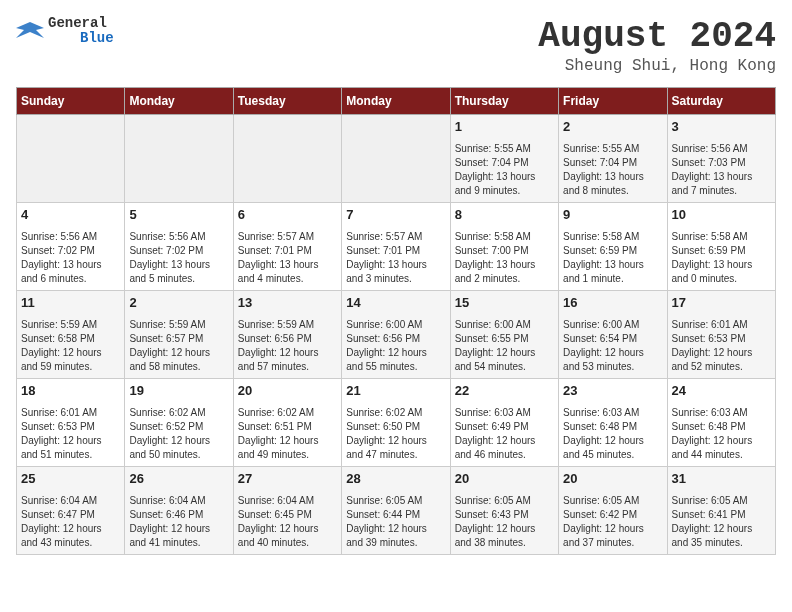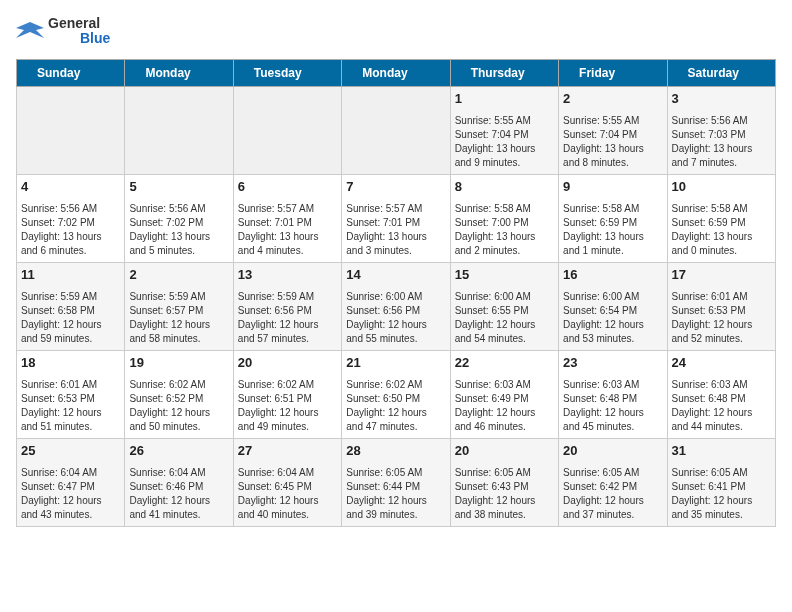--- a/index.html
+++ b/index.html
@@ -8,42 +8,43 @@
       background: #fff;
       width: 792px;
       min-height: 612px;
       padding: 16px;
     }
     .header-area {
       display: flex;
       justify-content: space-between;
       align-items: flex-start;
       margin-bottom: 12px;
+      font-family: Liberation Mono, monospace;
     }
     .logo {
       display: flex;
       align-items: center;
       gap: 4px;
     }
     .logo-bird {
       width: 28px;
       height: 22px;
     }
     .title-area { text-align: right; }
     .month-title { font-size: 36px; font-weight: bold; color: #333; }
     .location-title { font-size: 16px; color: #555; font-weight: normal; }
     .calendar {
       width: 100%;
       border-collapse: collapse;
       font-size: 11px;
     }
     .calendar thead tr th {
-      background: #0369a1;
+      background: #7f1d1d;
       color: #fff;
-      padding: 6px 20px;
+      padding: 6px 4px;
       text-align: left;
       font-size: 12px;
       font-weight: bold;
       border: 1px solid #aaa;
     }
     .calendar tbody tr td {
       border: 1px solid #ccc;
       vertical-align: top;
       padding: 4px;
       min-height: 80px;
@@ -75,20 +76,24 @@
 <div class="header-area">
   <div class="logo">
     <svg class="logo-bird" viewBox="0 0 28 22" xmlns="http://www.w3.org/2000/svg">
       <polygon points="14,2 28,8 20,10 28,18 14,12 0,18 8,10 0,8" fill="#1a6bbf" opacity="0.85"></polygon>
     </svg>
     <div>
       <div style="font-size:14px;font-weight:bold;color:#333;line-height:1.1;">General</div>
       <div style="font-size:14px;font-weight:bold;color:#1a6bbf;line-height:1.1;padding-left:32px;">Blue</div>
     </div>
   </div>
+  <div class="title-area">
+    <div class="month-title">August 2024</div>
+    <div class="location-title">Sheung Shui, Hong Kong</div>
+  </div>
 </div>
 
 <table class="calendar">
   <thead>
     <tr>
     <th>Sunday</th>
         <th>Monday</th>
         <th>Tuesday</th>
         <th>Monday</th>
         <th>Thursday</th>

